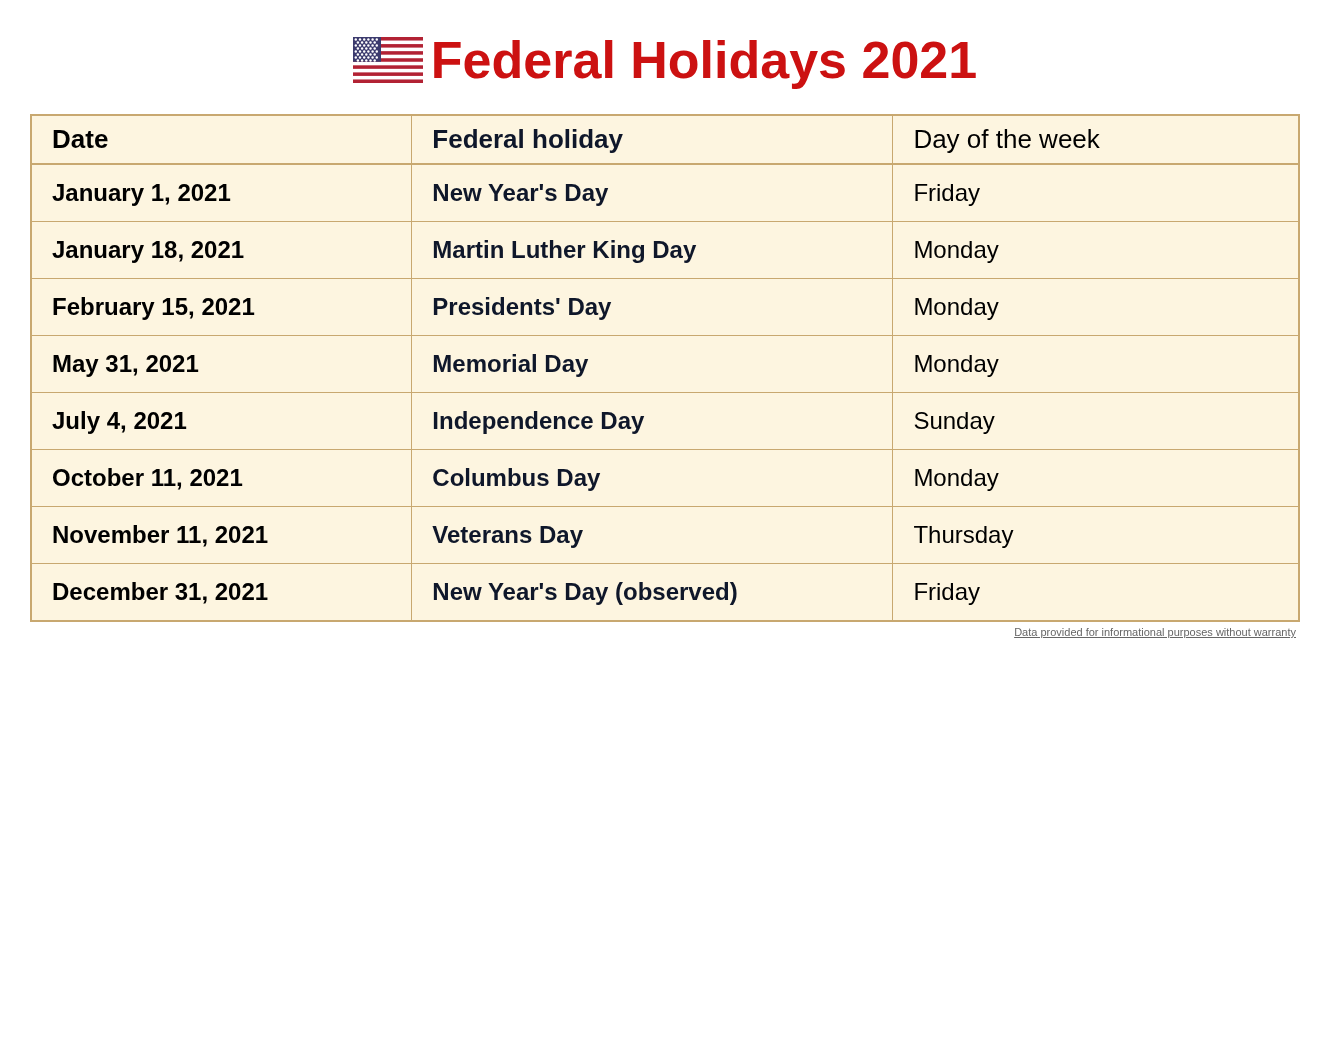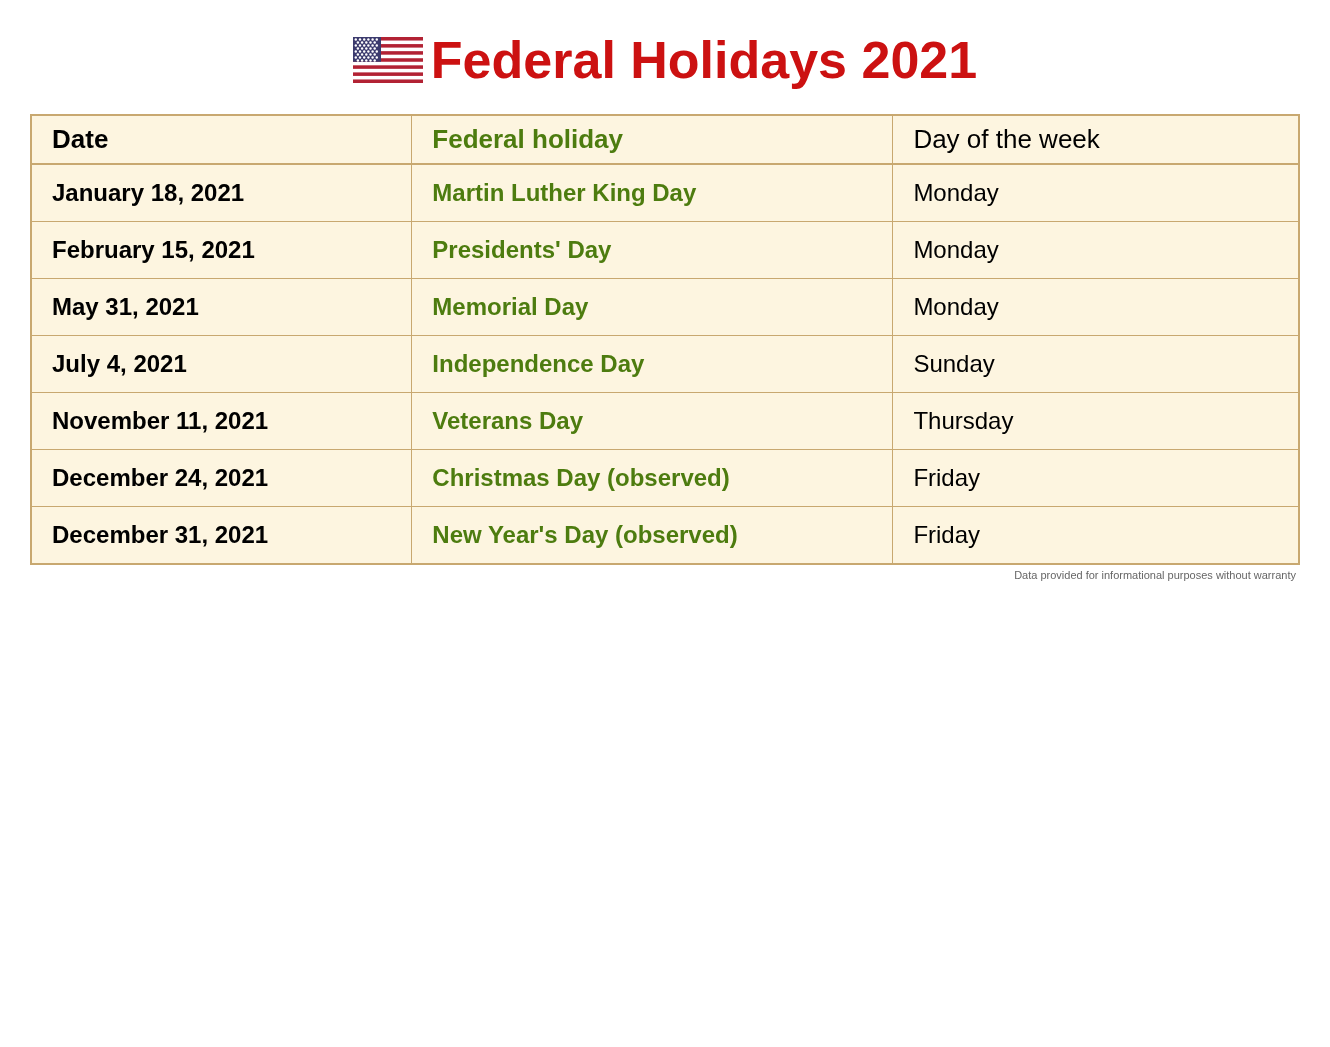--- a/index.html
+++ b/index.html
@@ -90,37 +90,38 @@
     }
 
     .td-date {
       font-weight: bold;
       color: #000000;
       width: 30%;
     }
 
     .td-holiday {
       font-weight: bold;
-      color: #4d7c0f;
+      color: #0f172a;
       width: 38%;
     }
 
     .td-day {
       font-weight: normal;
       color: #000000;
       width: 32%;
     }
 
     .footnote {
       width: 100%;
       text-align: right;
       font-size: 11px;
       color: #666666;
       margin-top: 4px;
       padding-right: 4px;
+      text-decoration: underline;
     }
 
     
   </style>
 </head>
 <body>
 
 <div class="header">
 
   <svg class="flag" viewBox="0 0 70 46" xmlns="http://www.w3.org/2000/svg">
@@ -203,20 +204,25 @@
 <div class="table-container">
   <table>
     <thead>
       <tr>
         <th class="td-date">Date</th>
         <th class="td-holiday">Federal holiday</th>
         <th class="td-day">Day of the week</th>
       </tr>
     </thead>
     <tbody id="table-body">
+    <tr>
+          <td class="td-date">January 1, 2021</td>
+          <td class="td-holiday">New Year's Day</td>
+          <td class="td-day">Friday</td>
+        </tr>
         <tr>
           <td class="td-date">January 18, 2021</td>
           <td class="td-holiday">Martin Luther King Day</td>
           <td class="td-day">Monday</td>
         </tr>
         <tr>
           <td class="td-date">February 15, 2021</td>
           <td class="td-holiday">Presidents' Day</td>
           <td class="td-day">Monday</td>
         </tr>
@@ -224,30 +230,30 @@
           <td class="td-date">May 31, 2021</td>
           <td class="td-holiday">Memorial Day</td>
           <td class="td-day">Monday</td>
         </tr>
         <tr>
           <td class="td-date">July 4, 2021</td>
           <td class="td-holiday">Independence Day</td>
           <td class="td-day">Sunday</td>
         </tr>
         <tr>
+          <td class="td-date">October 11, 2021</td>
+          <td class="td-holiday">Columbus Day</td>
+          <td class="td-day">Monday</td>
+        </tr>
+        <tr>
           <td class="td-date">November 11, 2021</td>
           <td class="td-holiday">Veterans Day</td>
           <td class="td-day">Thursday</td>
         </tr>
         <tr>
-          <td class="td-date">December 24, 2021</td>
-          <td class="td-holiday">Christmas Day (observed)</td>
-          <td class="td-day">Friday</td>
-        </tr>
-        <tr>
           <td class="td-date">December 31, 2021</td>
           <td class="td-holiday">New Year's Day (observed)</td>
           <td class="td-day">Friday</td>
         </tr>
       </tbody>
   </table>
 </div>
 
 <div class="footnote">Data provided for informational purposes without warranty</div>
 

